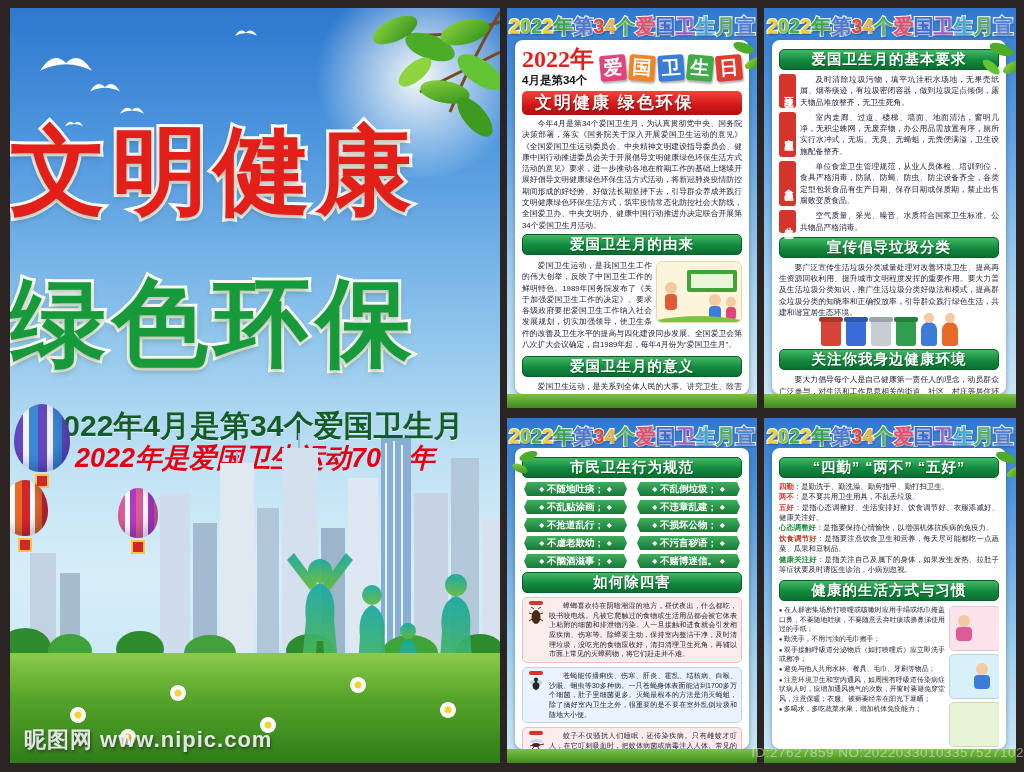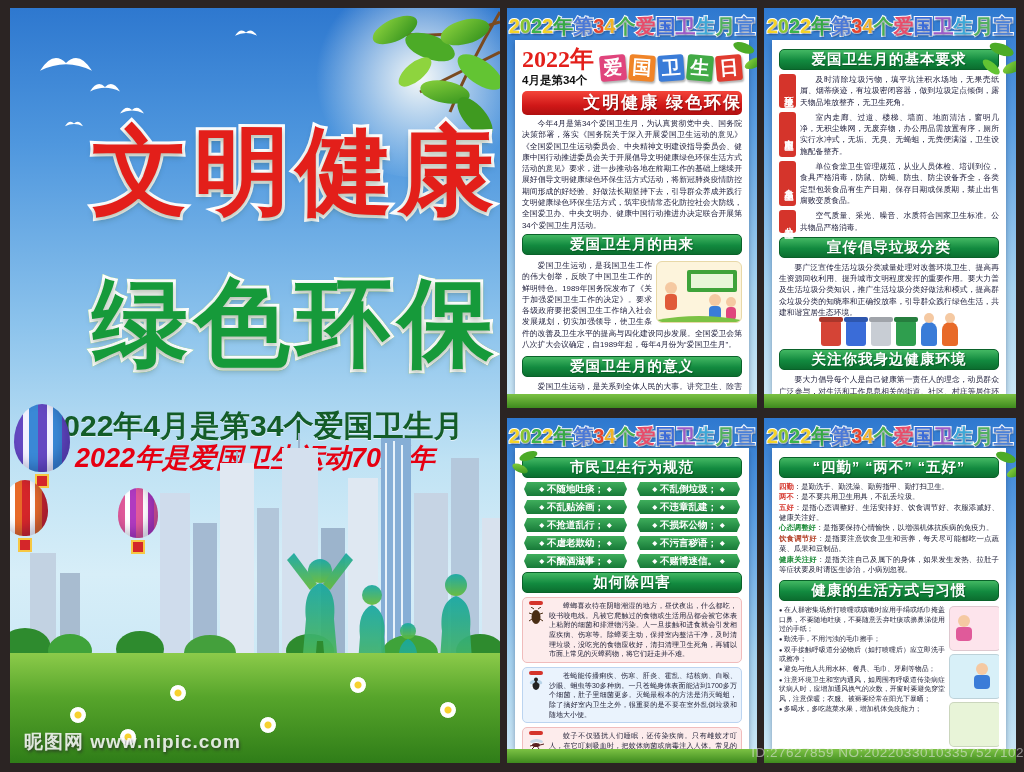--- a/index.html
+++ b/index.html
@@ -5,21 +5,21 @@
   html,body{margin:0;padding:0;}
   body{width:1024px;height:772px;position:relative;overflow:hidden;
        background:#2b2423;font-family:"Liberation Sans",sans-serif;}
   .abs{position:absolute;}
 
   
   #main-poster{left:10px;top:8px;width:490px;height:755px;overflow:hidden;
     background:linear-gradient(180deg,#2e78cf 0%,#4f97de 18%,#8cc3ec 42%,#bfe2f4 60%,#d7eef8 75%,#bfe2f4 100%);}
   .sun-glow{right:-30px;top:-30px;width:220px;height:200px;border-radius:50%;
     background:radial-gradient(circle,rgba(255,255,250,.95) 0%,rgba(255,255,250,.35) 45%,transparent 70%);}
-  .main-title{width:100%;text-align:right;font-weight:900;letter-spacing:6px;
+  .main-title{width:100%;text-align:left;font-weight:900;letter-spacing:6px;
     -webkit-text-stroke:6px #ffffff;paint-order:stroke fill;
     text-shadow:0 3px 6px rgba(30,60,20,.35);}
   #title-red{top:100px;font-size:96px;color:#e31f1a;}
   #title-green{top:252px;font-size:96px;color:#169a3a;
     background:linear-gradient(160deg,#8fd63f 0%,#2fa43a 45%,#0b6e2a 100%);
     -webkit-background-clip:text;background-clip:text;}
   #subtitle-1{top:398px;width:100%;text-align:center;font-size:30px;font-weight:900;color:#135c28;
     text-shadow:0 1px 0 rgba(255,255,255,.6);}
   #subtitle-2{top:432px;width:100%;text-align:center;font-size:27px;font-weight:900;font-style:italic;color:#e60012;}
   .balloon{border-radius:50% 50% 47% 47%/56% 56% 44% 44%;box-shadow:inset -6px -6px 12px rgba(0,0,60,.25);}
@@ -29,34 +29,34 @@
     background:repeating-linear-gradient(90deg,#6448c2 0 9px,#f2f2ff 9px 15px,#3a88d6 15px 24px);}
   #balloon-2{left:-8px;top:472px;width:46px;height:56px;
     background:repeating-linear-gradient(90deg,#d4262a 0 8px,#fff 8px 13px,#e86a28 13px 20px);}
   #balloon-3{left:108px;top:480px;width:40px;height:50px;
     background:repeating-linear-gradient(90deg,#e05a9a 0 7px,#fff 7px 12px,#b03ac0 12px 18px);}
   #main-grass{left:0;bottom:0;width:100%;height:110px;
     background:linear-gradient(180deg,#8ccb4a 0%,#57a52b 40%,#2f7d18 100%);
     background-color:#57a52b;}
   .daisy{width:16px;height:16px;border-radius:50%;
     background:radial-gradient(circle,#f7d12e 0 3px,#ffffff 4px 8px,transparent 8px);}
-  #main-watermark{left:14px;bottom:8px;font-size:19px;font-weight:bold;color:rgba(255,255,255,.85);
+  #main-watermark{left:14px;bottom:8px;font-size:22px;font-weight:bold;color:rgba(255,255,255,.85);
     text-shadow:1px 2px 3px rgba(40,40,40,.7);letter-spacing:1px;}
 
   
   .mini{overflow:hidden;background:linear-gradient(180deg,#2e78cf 0%,#5c9fe2 30%,#a5d2ef 70%,#cfe9f6 100%);}
   #poster-1{left:507px;top:8px;width:250px;height:400px;}
   #poster-2{left:764px;top:8px;width:252px;height:400px;}
   #poster-3{left:507px;top:418px;width:250px;height:345px;}
   #poster-4{left:764px;top:418px;width:252px;height:345px;}
   .mini-title{left:0;top:5px;width:100%;text-align:center;font-size:20px;font-weight:900;letter-spacing:0;}
   .mini-title span{-webkit-text-stroke:2px #fff;paint-order:stroke fill;text-shadow:1px 2px 2px rgba(20,40,80,.45);}
   .mini-grass{left:0;bottom:0;width:100%;height:14px;
     background:linear-gradient(180deg,#7cc244,#3e8a1e);}
-  .mini-card{left:8px;top:32px;width:234px;background:#ffffff;border-radius:0;
+  .mini-card{left:8px;top:32px;width:234px;background:#ffffff;border-radius:8px;
     padding:6px 7px;box-shadow:0 2px 5px rgba(20,40,80,.4);overflow:hidden;box-sizing:border-box;}
   #poster-1 .mini-card,#poster-2 .mini-card{height:354px;}
   #poster-3 .mini-card,#poster-4 .mini-card{height:301px;top:30px;}
   .sec-bar{background:linear-gradient(180deg,#43b863 0%,#128a3f 55%,#0b6e2f 100%);
     border:1.5px solid #0a622a;border-radius:5px;color:#fff;text-align:center;
     font-weight:900;font-size:14.5px;line-height:19px;height:21px;margin:3px 0 4px;
     text-shadow:1px 1px 1px rgba(0,60,20,.5);letter-spacing:1px;box-sizing:border-box;}
   .p-body{font-size:7.8px;line-height:1.45;color:#1b1b38;text-align:justify;text-indent:2em;margin:1px 0 3px;}
 
   
@@ -65,21 +65,21 @@
   .p1-month{font-size:11.5px;font-weight:900;color:#111;margin-top:2px;}
   .day-blocks{display:flex;gap:3px;}
   .day-blk{width:26px;height:26px;color:#fff;font-size:19px;font-weight:900;text-align:center;line-height:26px;
     border-radius:3px;box-shadow:1px 2px 2px rgba(0,0,0,.3);}
   .blk0{background:#e0447c;transform:rotate(-5deg);}
   .blk1{background:#f08428;transform:rotate(4deg);}
   .blk2{background:#3a7cd8;transform:rotate(-4deg);}
   .blk3{background:#42aa46;transform:rotate(5deg);}
   .blk4{background:#e03c30;transform:rotate(-5deg);}
   .red-banner{background:linear-gradient(180deg,#f4453a 0%,#d01818 60%,#b01010 100%);
-    border-radius:5px;color:#fff;font-size:17px;font-weight:900;text-align:right;
+    border-radius:5px;color:#fff;font-size:17px;font-weight:900;text-align:left;
     line-height:23px;height:24px;letter-spacing:2px;margin:2px 0 3px;
     text-shadow:1px 1px 1px rgba(90,0,0,.6);padding-left:13px;}
   .illu{float:right;width:84px;height:60px;margin:2px 0 2px 4px;border-radius:6px;
     background:#fdf4dc;border:1px solid #e8d8a8;position:relative;overflow:hidden;}
 
   
   .req-row{display:flex;gap:4px;margin:0 0 4px;}
   .req-label{flex:0 0 15px;background:#d5342b;color:#fff;border-radius:3px;
     writing-mode:vertical-rl;text-orientation:upright;font-size:9px;font-weight:900;
     text-align:center;padding:3px 1px;letter-spacing:1px;}

